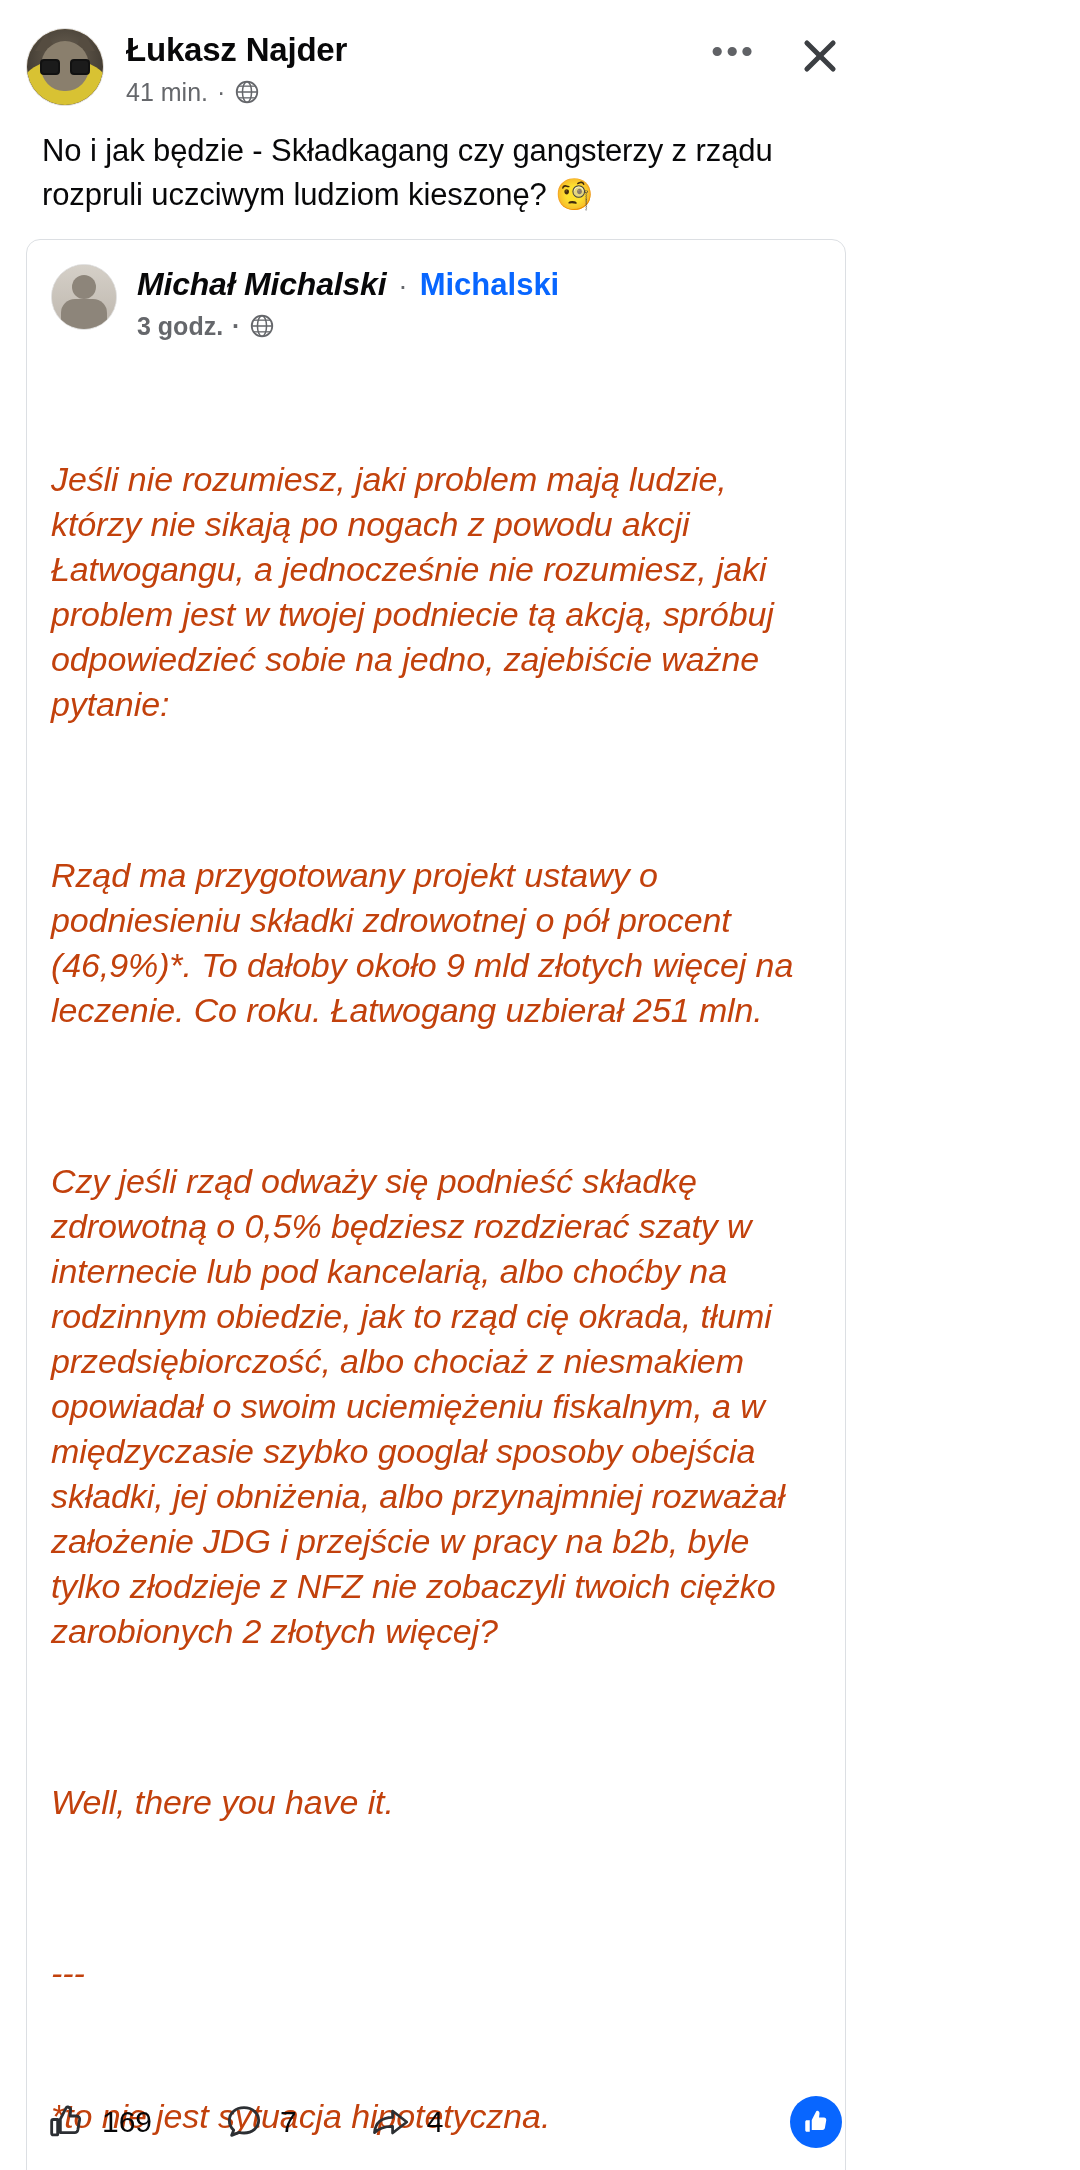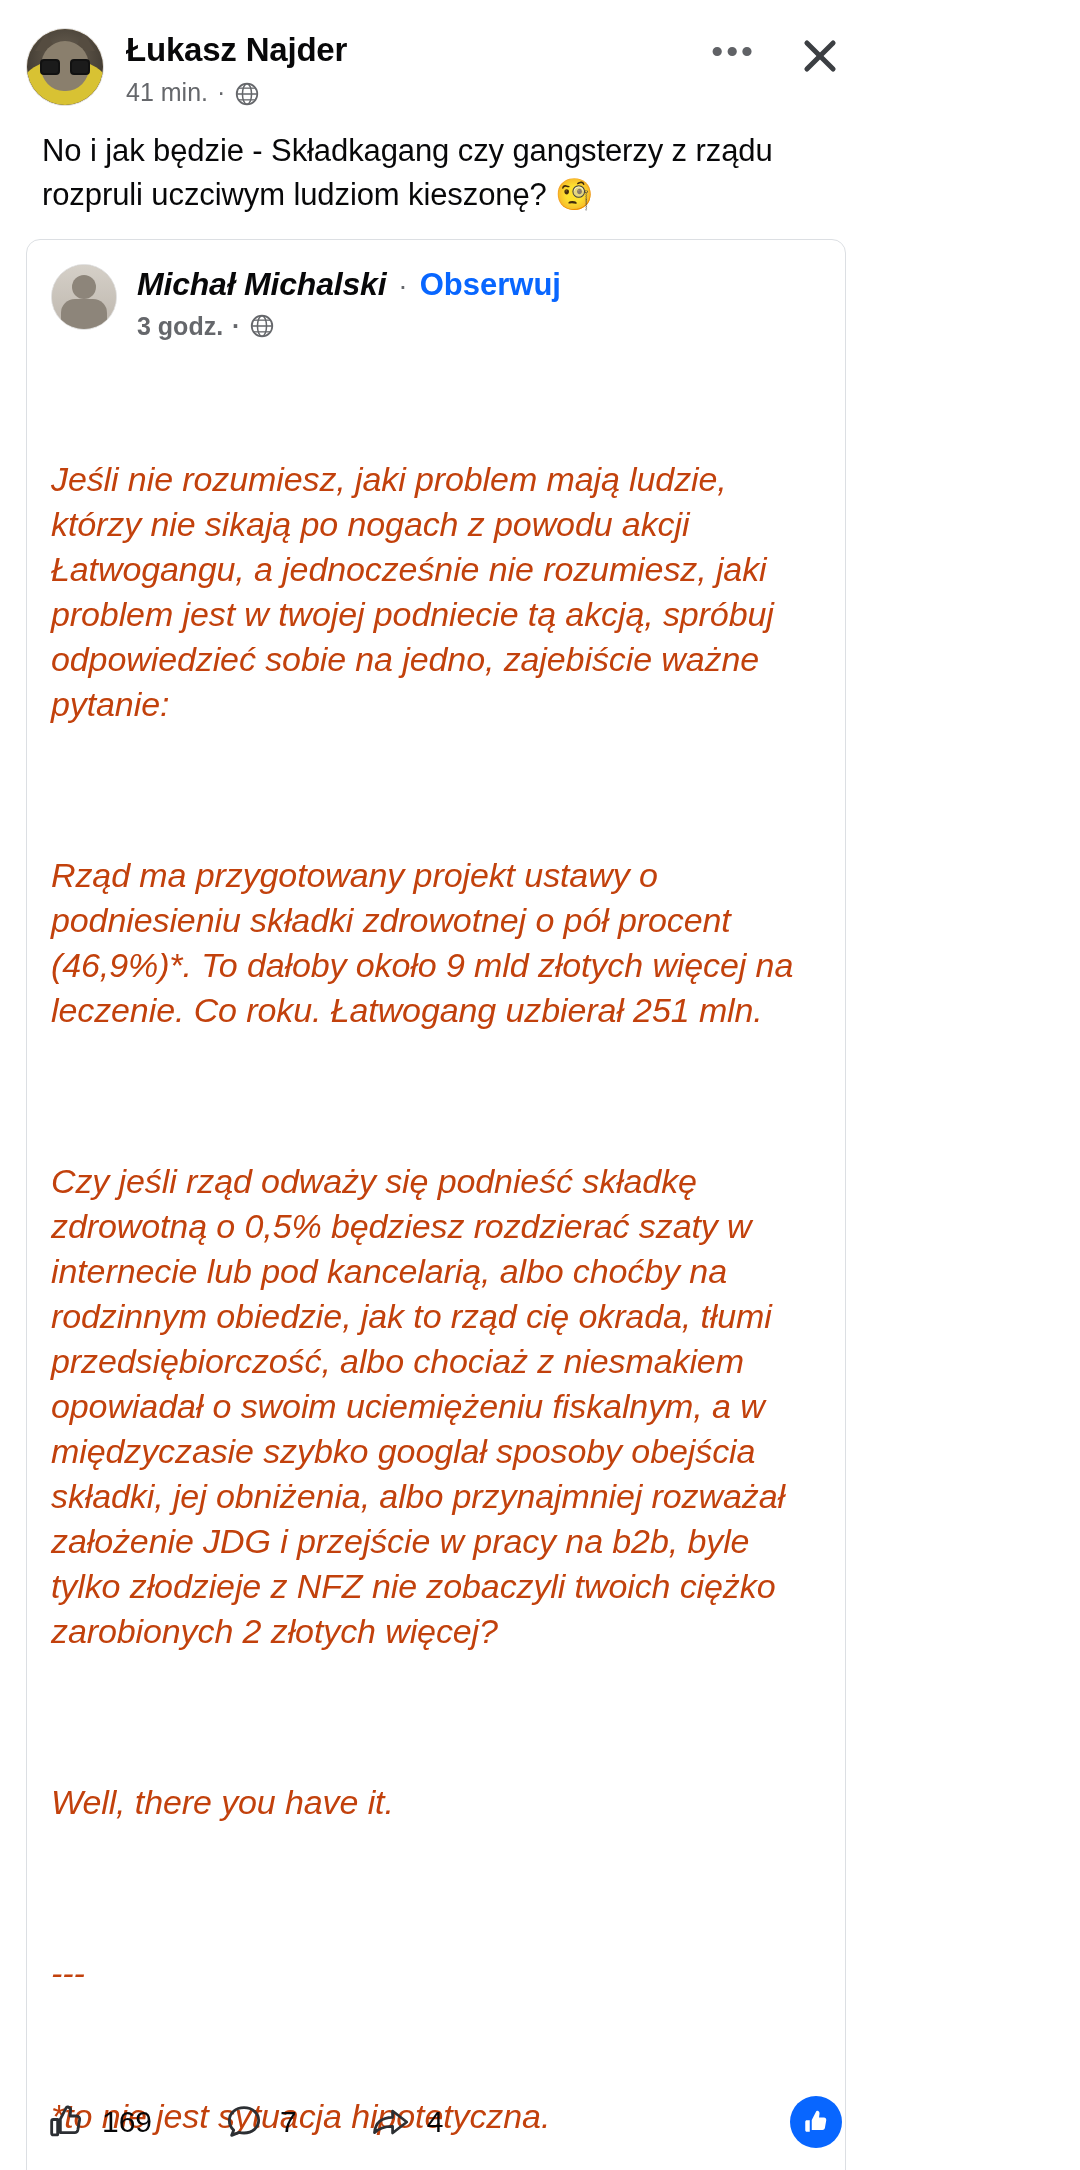--- a/index.html
+++ b/index.html
@@ -81,21 +81,21 @@
   }
   .author-name {
     font-size: 33px;
     font-weight: bold;
     line-height: 40px;
     color: #080809;
     letter-spacing: -0.2px;
   }
   .meta-row {
     display: flex;
-    align-items: flex-end;
+    align-items: center;
     gap: 9px;
     margin-top: 7px;
   }
   .meta-time {
     font-size: 25px;
     color: #65676b;
     line-height: 30px;
   }
   .meta-dot {
     font-size: 25px;
@@ -329,21 +329,21 @@
     <div class="q-header">
       <div class="q-avatar">
         <div class="qa-bg"></div>
         <div class="qa-head"></div>
         <div class="qa-body"></div>
       </div>
       <div class="q-head-text">
         <div class="q-name-row">
           <span class="q-name">Michał Michalski</span>
           <span class="q-sep">·</span>
-          <span class="q-follow">Obserwuj</span>
+          <span class="q-follow">Michalski</span>
         </div>
         <div class="q-meta-row">
           <span class="q-time">3 godz.</span>
           <span class="meta-dot">·</span>
           <span class="globe-icon">
             <svg width="26" height="26" viewBox="0 0 24 24">
               <circle cx="12" cy="12" r="9.5" fill="none" stroke="#65676b" stroke-width="1.6"></circle>
               <ellipse cx="12" cy="12" rx="4.2" ry="9.5" fill="none" stroke="#65676b" stroke-width="1.4"></ellipse>
               <line x1="2.6" y1="12" x2="21.4" y2="12" stroke="#65676b" stroke-width="1.4"></line>
               <line x1="4.2" y1="6.6" x2="19.8" y2="6.6" stroke="#65676b" stroke-width="1.2"></line>

